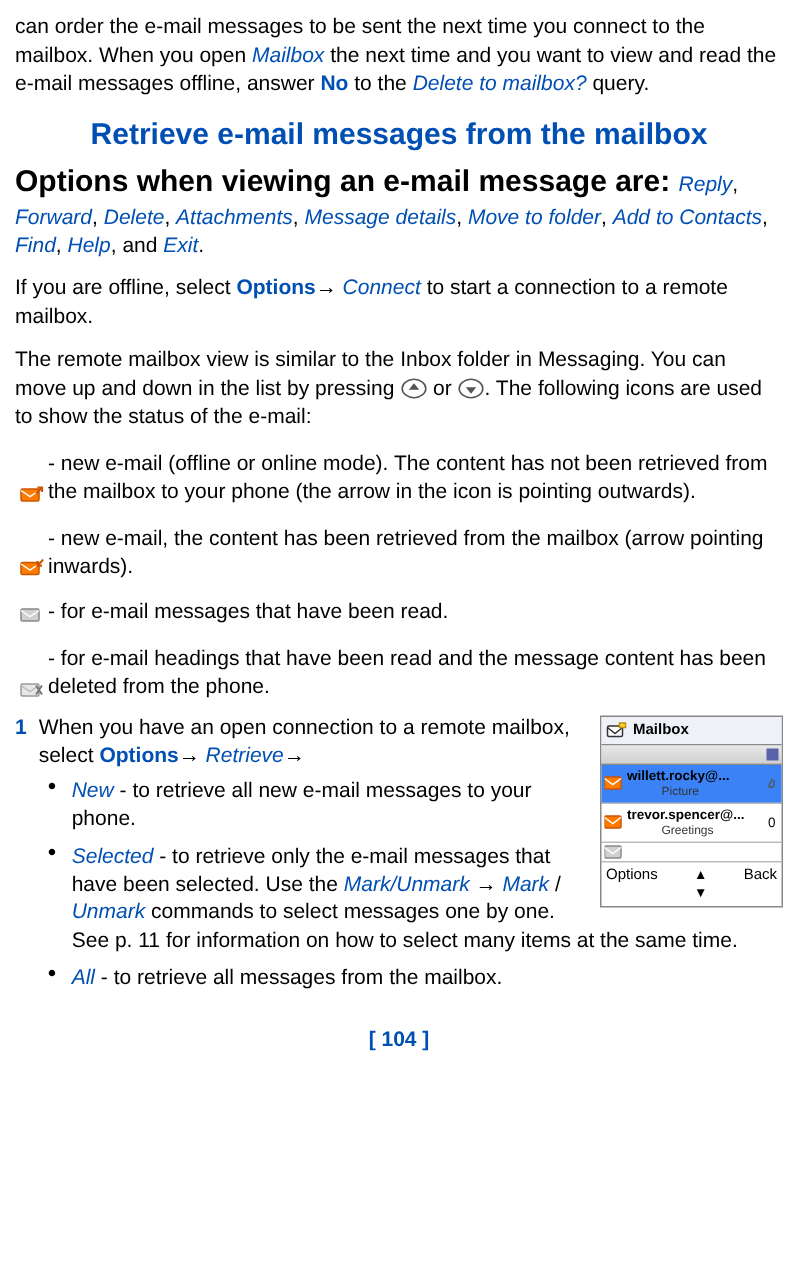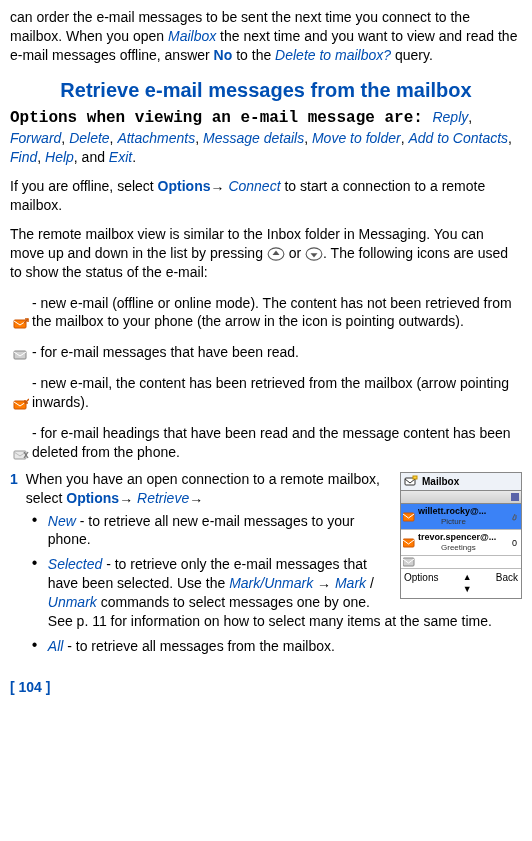--- a/index.html
+++ b/index.html
@@ -16,22 +16,21 @@
   .blue-b { color: #004fb3; font-weight: bold; }
   h2 {
     color: #004fb3;
     font-size: 20px;
     font-weight: bold;
     margin: 12px 0 4px 0;
     text-align: center;
   }
   .subhead {
     font-weight: bold;
-    font-size: 16px;
-    font-family: Liberation Mono, monospace;
+    font-size: 20px;
   }
   p { margin: 0 0 10px 0; }
   .icon-list { margin: 0 0 8px 0; }
   .icon-row {
     display: flex;
     align-items: flex-end;
     margin-bottom: 6px;
     margin-top: 12px;
   }
   .icon-cell {
@@ -102,21 +101,21 @@
   .phone-msg .m-sub { font-size:8px; color:#333; white-space:nowrap; overflow:hidden; text-overflow:ellipsis;margin-left:23px;}
   .phone-msg .m-att { width:8px;height:8px; flex:0 0 8px;}
   .phone-sk {
     display:flex; justify-content:space-between;
     font-family: Verdana, sans-serif;
     font-size:10px;
     padding:2px 3px 3px 3px;
   }
   .phone-sk .arrows { font-size:9px;}
   .page-foot {
-    text-align:left;
+    text-align:center;
     color:#004fb3;
     font-weight:bold;
     margin-top:16px;
     clear:both;
   }
 </style>
 </head>
 <body>
 
 <p>
@@ -154,36 +153,36 @@
           <path d="M1 3 L7 7 L13 3" stroke="#fff" stroke-width="1" fill="none"></path>
           <path d="M12 1 L15 1 L15 4" stroke="#cc5500" fill="none" stroke-width="1.5"></path>
           <path d="M15 1 L11 5" stroke="#cc5500" stroke-width="1.5"></path>
         </svg>
       </div>
     <div class="icon-text"> - new e-mail (offline or online mode). The content has not been retrieved from the mailbox to your phone (the arrow in the icon is pointing outwards).</div>
   </div>
   <div class="icon-row">
     <div class="icon-cell">
         <svg class="icon-svg" viewBox="0 0 16 12">
-          <rect x="1" y="2" width="12" height="8" rx="1" fill="#d0d0d0" stroke="#888"></rect>
-          <path d="M1 3 L7 7 L13 3" stroke="#fff" stroke-width="1" fill="none"></path>
-        </svg>
-      </div>
-    <div class="icon-text"> - for e-mail messages that have been read.</div>
-  </div>
-  <div class="icon-row">
-    <div class="icon-cell">
-        <svg class="icon-svg" viewBox="0 0 16 12">
           <rect x="1" y="2" width="12" height="8" rx="1" fill="#ff7a00" stroke="#cc5500"></rect>
           <path d="M1 3 L7 7 L13 3" stroke="#fff" stroke-width="1" fill="none"></path>
           <path d="M15 4 L12 4 L12 1" stroke="#cc5500" fill="none" stroke-width="1.5"></path>
           <path d="M12 4 L16 0" stroke="#cc5500" stroke-width="1.5"></path>
         </svg>
       </div>
     <div class="icon-text"> - new e-mail, the content has been retrieved from the mailbox (arrow pointing inwards).</div>
+  </div>
+  <div class="icon-row">
+    <div class="icon-cell">
+        <svg class="icon-svg" viewBox="0 0 16 12">
+          <rect x="1" y="2" width="12" height="8" rx="1" fill="#d0d0d0" stroke="#888"></rect>
+          <path d="M1 3 L7 7 L13 3" stroke="#fff" stroke-width="1" fill="none"></path>
+        </svg>
+      </div>
+    <div class="icon-text"> - for e-mail messages that have been read.</div>
   </div>
   <div class="icon-row">
     <div class="icon-cell">
         <svg class="icon-svg" viewBox="0 0 16 12">
           <rect x="1" y="2" width="12" height="8" rx="1" fill="#e8e8e8" stroke="#999"></rect>
           <path d="M1 3 L7 7 L13 3" stroke="#bbb" stroke-width="1" fill="none"></path>
           <line x1="11" y1="3" x2="15" y2="9" stroke="#777" stroke-width="1.3"></line>
           <line x1="15" y1="3" x2="11" y2="9" stroke="#777" stroke-width="1.3"></line>
         </svg>
       </div>

